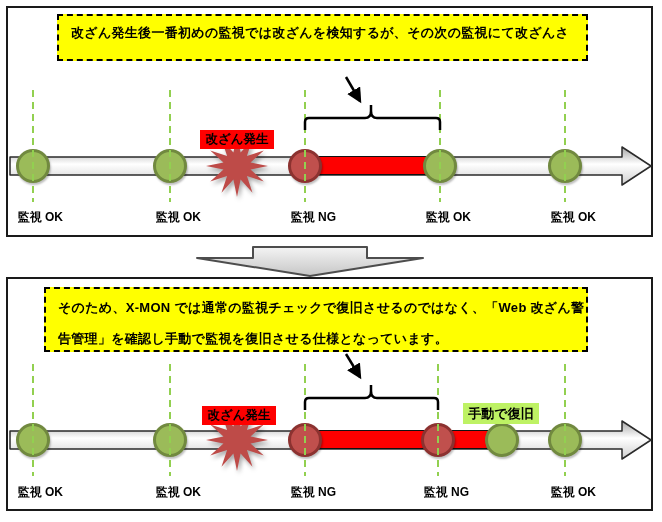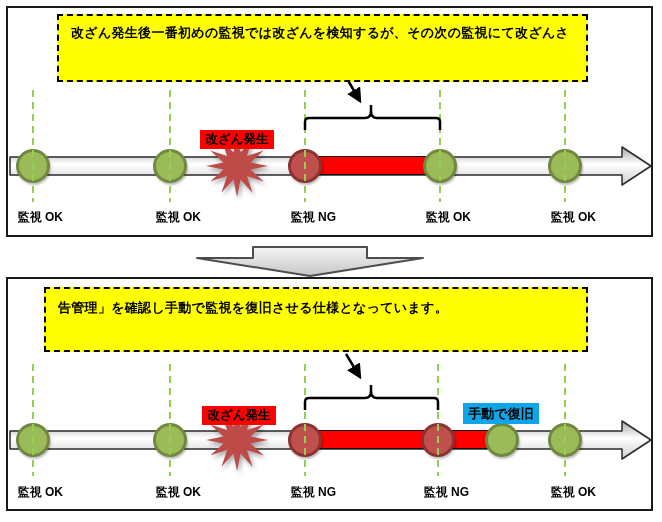--- a/index.html
+++ b/index.html
@@ -13,21 +13,21 @@
     box-sizing:border-box;z-index:0;
   }
   #panel-top{left:6px;top:6px;width:647px;height:231px;}
   #panel-bottom{left:6px;top:277px;width:647px;height:234px;}
 
   .callout{
     position:absolute;background:#FFFF00;border:2px dashed #000;
     box-sizing:border-box;z-index:8;padding:3px 12px 0 12px;
     font-weight:700;font-size:13px;letter-spacing:.3px;
   }
-  #callout-top{left:57px;top:14px;width:531px;height:68px;line-height:28px;}
+  #callout-top{left:57px;top:14px;width:531px;height:47px;line-height:28px;}
   #callout-bottom{left:44px;top:287px;width:544px;height:65px;line-height:31px;}
   .callout .line{white-space:nowrap;}
 
   .svg-layer{position:absolute;left:0;top:0;z-index:1;pointer-events:none;}
   #svg-shafts{z-index:1;}
   #svg-bursts{z-index:3;}
   #svg-annot{z-index:6;}
 
   .red-seg{
     position:absolute;background:#FE0000;border:1px solid #111;
@@ -53,21 +53,21 @@
 
   .pt-label{
     position:absolute;width:62px;height:15px;text-align:right;z-index:7;
     font-size:12px;font-weight:700;white-space:nowrap;
   }
   .tag{
     position:absolute;z-index:7;text-align:center;font-weight:700;
     font-size:12.5px;line-height:19px;white-space:nowrap;
   }
   .tag.alert{background:#FE0000;color:#000;width:74px;height:19px;}
-  .tag.recover{background:#0ea5e9;color:#000;width:76px;height:21px;line-height:21px;font-size:13px;}
+  .tag.recover{background:#bef264;color:#000;width:76px;height:21px;line-height:21px;font-size:13px;}
 </style>
 </head>
 <body>
 
 <div class="stage">
 
   <div class="panel" id="panel-top"></div>
   <div class="panel" id="panel-bottom"></div>
 
   <svg id="svg-shafts" class="svg-layer" width="662" height="522">
@@ -154,16 +154,17 @@
   <div class="pt-label" style="left:1px;top:484px;">監視 OK</div>
   <div class="pt-label" style="left:139px;top:484px;">監視 OK</div>
   <div class="pt-label" style="left:274px;top:484px;">監視 NG</div>
   <div class="pt-label" style="left:407px;top:484px;">監視 NG</div>
   <div class="pt-label" style="left:534px;top:484px;">監視 OK</div>
 
   <div class="callout" id="callout-top">
     <div class="line">改ざん発生後一番初めの監視では改ざんを検知するが、その次の監視にて改ざんさ</div>
   </div>
   <div class="callout" id="callout-bottom">
+    <div class="line">そのため、X-MON では通常の監視チェックで復旧させるのではなく、「Web 改ざん警</div>
     <div class="line">告管理」を確認し手動で監視を復旧させる仕様となっています。</div>
   </div>
 
 </div>
 
 </body></html>

